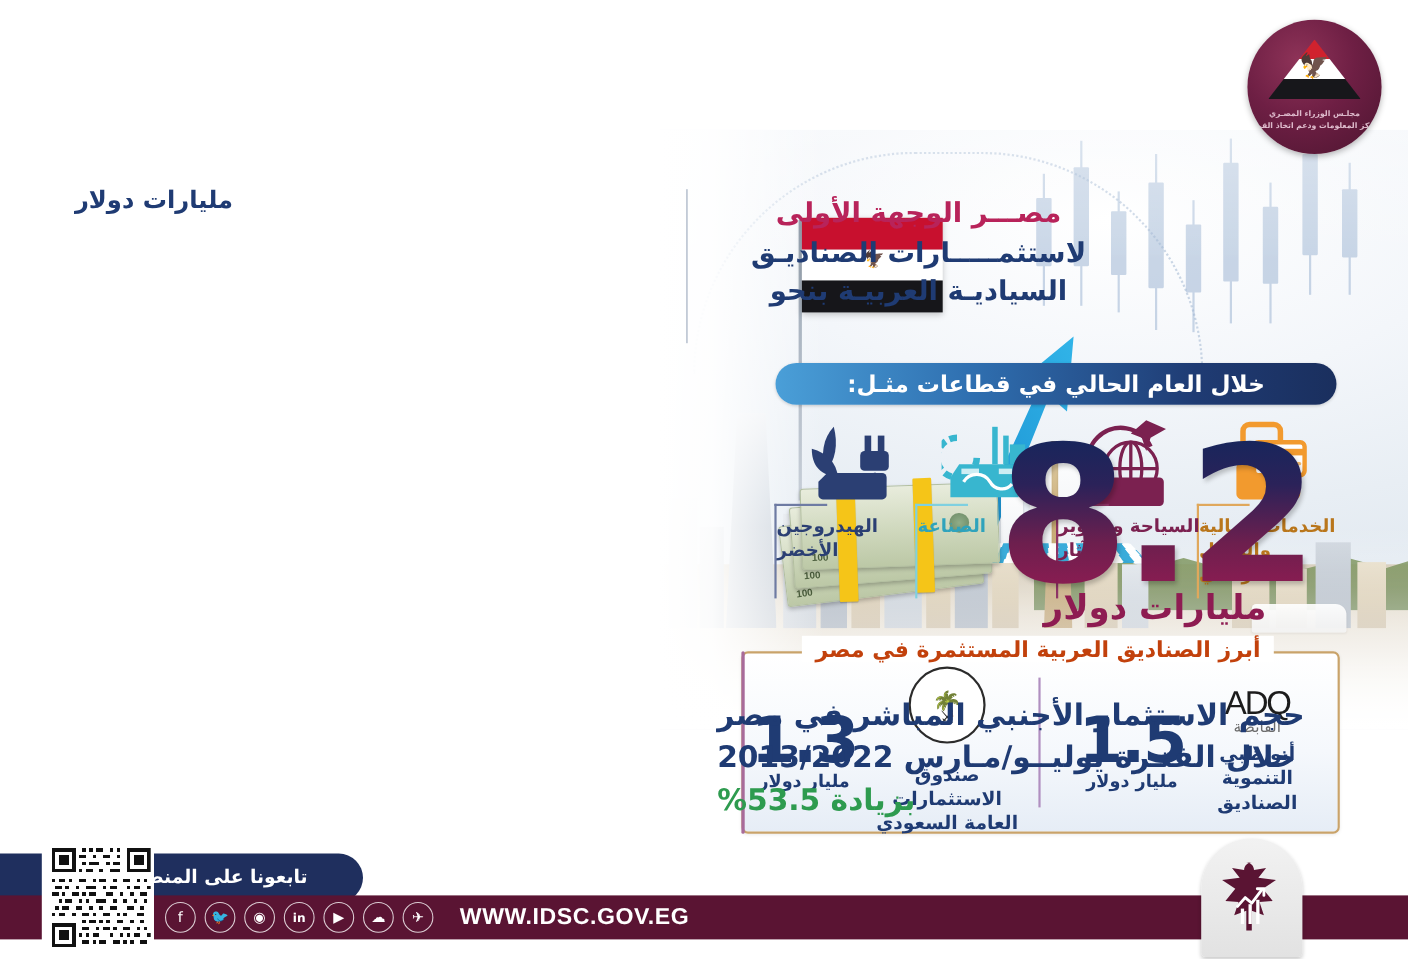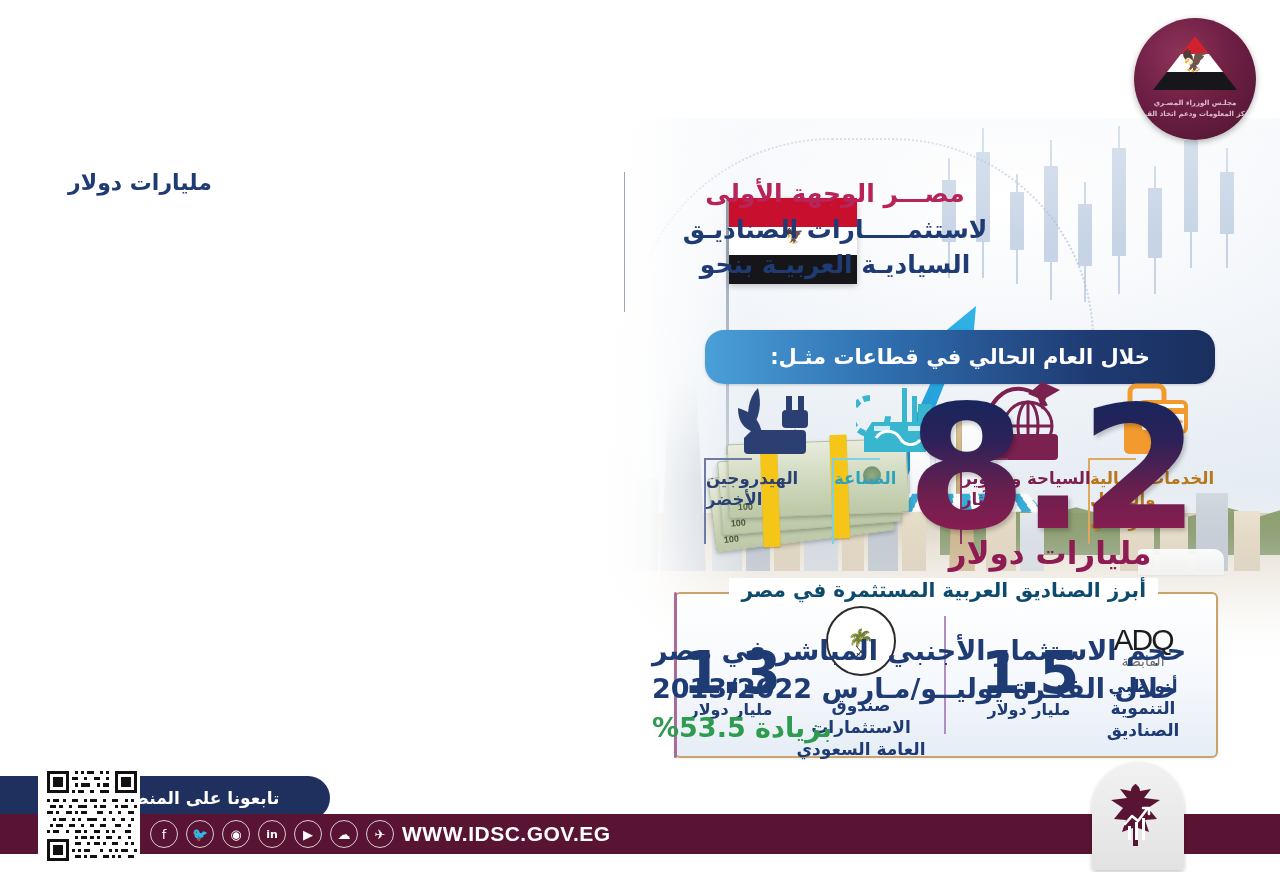--- a/index.html
+++ b/index.html
@@ -136,21 +136,21 @@
   }
   .unit33{font-size:22px;font-weight:700;color:#1f3b73;margin-top:2px;}
 
   .desc33{position:absolute;right:280px;top:176px;width:330px;text-align:center;direction:rtl;
           font-size:25px;line-height:1.42;font-weight:700;color:#1f3b73;}
   .desc33 .pink{color:#b8235a;}
 
   .vdiv{position:absolute;right:655px;top:172px;width:1px;height:140px;background:#9aa7bb;}
 
   .banner{
-    position:absolute;right:65px;top:330px;width:510px;height:54px;border-radius:19px;
+    position:absolute;right:65px;top:330px;width:510px;height:38px;border-radius:19px;
     background:linear-gradient(90deg,#4a9fd8 0%,#2f6fb0 35%,#1f3b73 75%,#1a2f5e 100%);
     display:flex;align-items:center;justify-content:center;
     color:#fff;font-size:21px;font-weight:700;direction:rtl;
     box-shadow:0 1px 3px rgba(0,0,0,.18);
   }
 
   .sectors{position:absolute;right:60px;top:374px;width:540px;height:190px;direction:rtl;}
   .sector{position:absolute;top:0;width:130px;height:190px;text-align:left;}
   .sector .sicon{height:88px;display:flex;align-items:flex-end;justify-content:center;}
   .sector .sicon svg{display:block;}
@@ -160,21 +160,21 @@
   
   .fundsbox{
     position:absolute;right:62px;top:592px;width:540px;height:162px;
     border:2px solid #c9a36a;border-radius:6px;
     background:linear-gradient(180deg,#ffffff 0%,#f5f8fc 55%,#e6edf6 100%);
     box-shadow:0 1px 3px rgba(0,0,0,.08);
   }
   .fundsbox .lbord{position:absolute;left:-2px;top:-2px;bottom:-2px;width:3px;background:#a86b9a;border-radius:3px;}
   .fundsbox-title{
     position:absolute;right:58px;top:-16px;background:#ffffff;padding:0 12px;
-    font-size:20px;font-weight:700;color:#0c4a6e;direction:rtl;white-space:nowrap;
+    font-size:20px;font-weight:700;color:#c2410c;direction:rtl;white-space:nowrap;
   }
   .fundrow{position:absolute;top:26px;height:126px;display:flex;align-items:center;direction:rtl;}
   .fnum{font-size:58px;font-weight:800;color:#1f3b73;line-height:.92;letter-spacing:-2px;text-align:center;}
   .funit{font-size:16px;font-weight:700;color:#1f3b73;margin-top:0;}
   .fname{font-size:17px;font-weight:700;color:#1f3b73;line-height:1.3;text-align:center;direction:rtl;}
   .fsep{position:absolute;left:268px;top:22px;width:2px;height:118px;background:#b08fc0;}
   .pif-logo{width:66px;height:66px;border:2px solid #2b2b2b;border-radius:50%;position:relative;
             display:flex;align-items:center;justify-content:center;background:#fff;}
   .pif-logo .pal{font-size:22px;line-height:1;color:#1c1c1c;}
   .pif-logo .sw{position:absolute;bottom:14px;left:50%;transform:translateX(-50%);
@@ -211,21 +211,21 @@
     position:absolute;left:0;top:814px;width:1280px;height:40px;background:#5a1433;
   }
   .f-maroon .inner{
     position:absolute;left:150px;top:0;height:40px;display:flex;align-items:center;gap:8px;direction:ltr;
   }
   .sico{
     width:26px;height:26px;border-radius:50%;border:1.5px solid rgba(255,255,255,.78);
     display:flex;align-items:center;justify-content:center;color:#fff;font-size:13px;
     font-family:"DejaVu Sans",sans-serif;line-height:1;
   }
-  .weburl{color:#fff;font-size:21px;font-weight:700;letter-spacing:.5px;
+  .weburl{color:#fff;font-size:21px;font-weight:700;letter-spacing:.5px;margin-left:16px;
           font-family:"Liberation Sans",sans-serif;}
   .qr{
     position:absolute;left:38px;top:768px;width:96px;height:96px;background:#fff;padding:3px;
   }
   .qr svg{display:block;}
   .badge{
     position:absolute;right:96px;top:762px;width:92px;height:108px;
     background:linear-gradient(180deg,#f2f2f2 0%,#e2e2e2 100%);
     border-radius:46px 46px 4px 4px;box-shadow:0 2px 4px rgba(0,0,0,.22);
     display:flex;align-items:center;justify-content:center;

